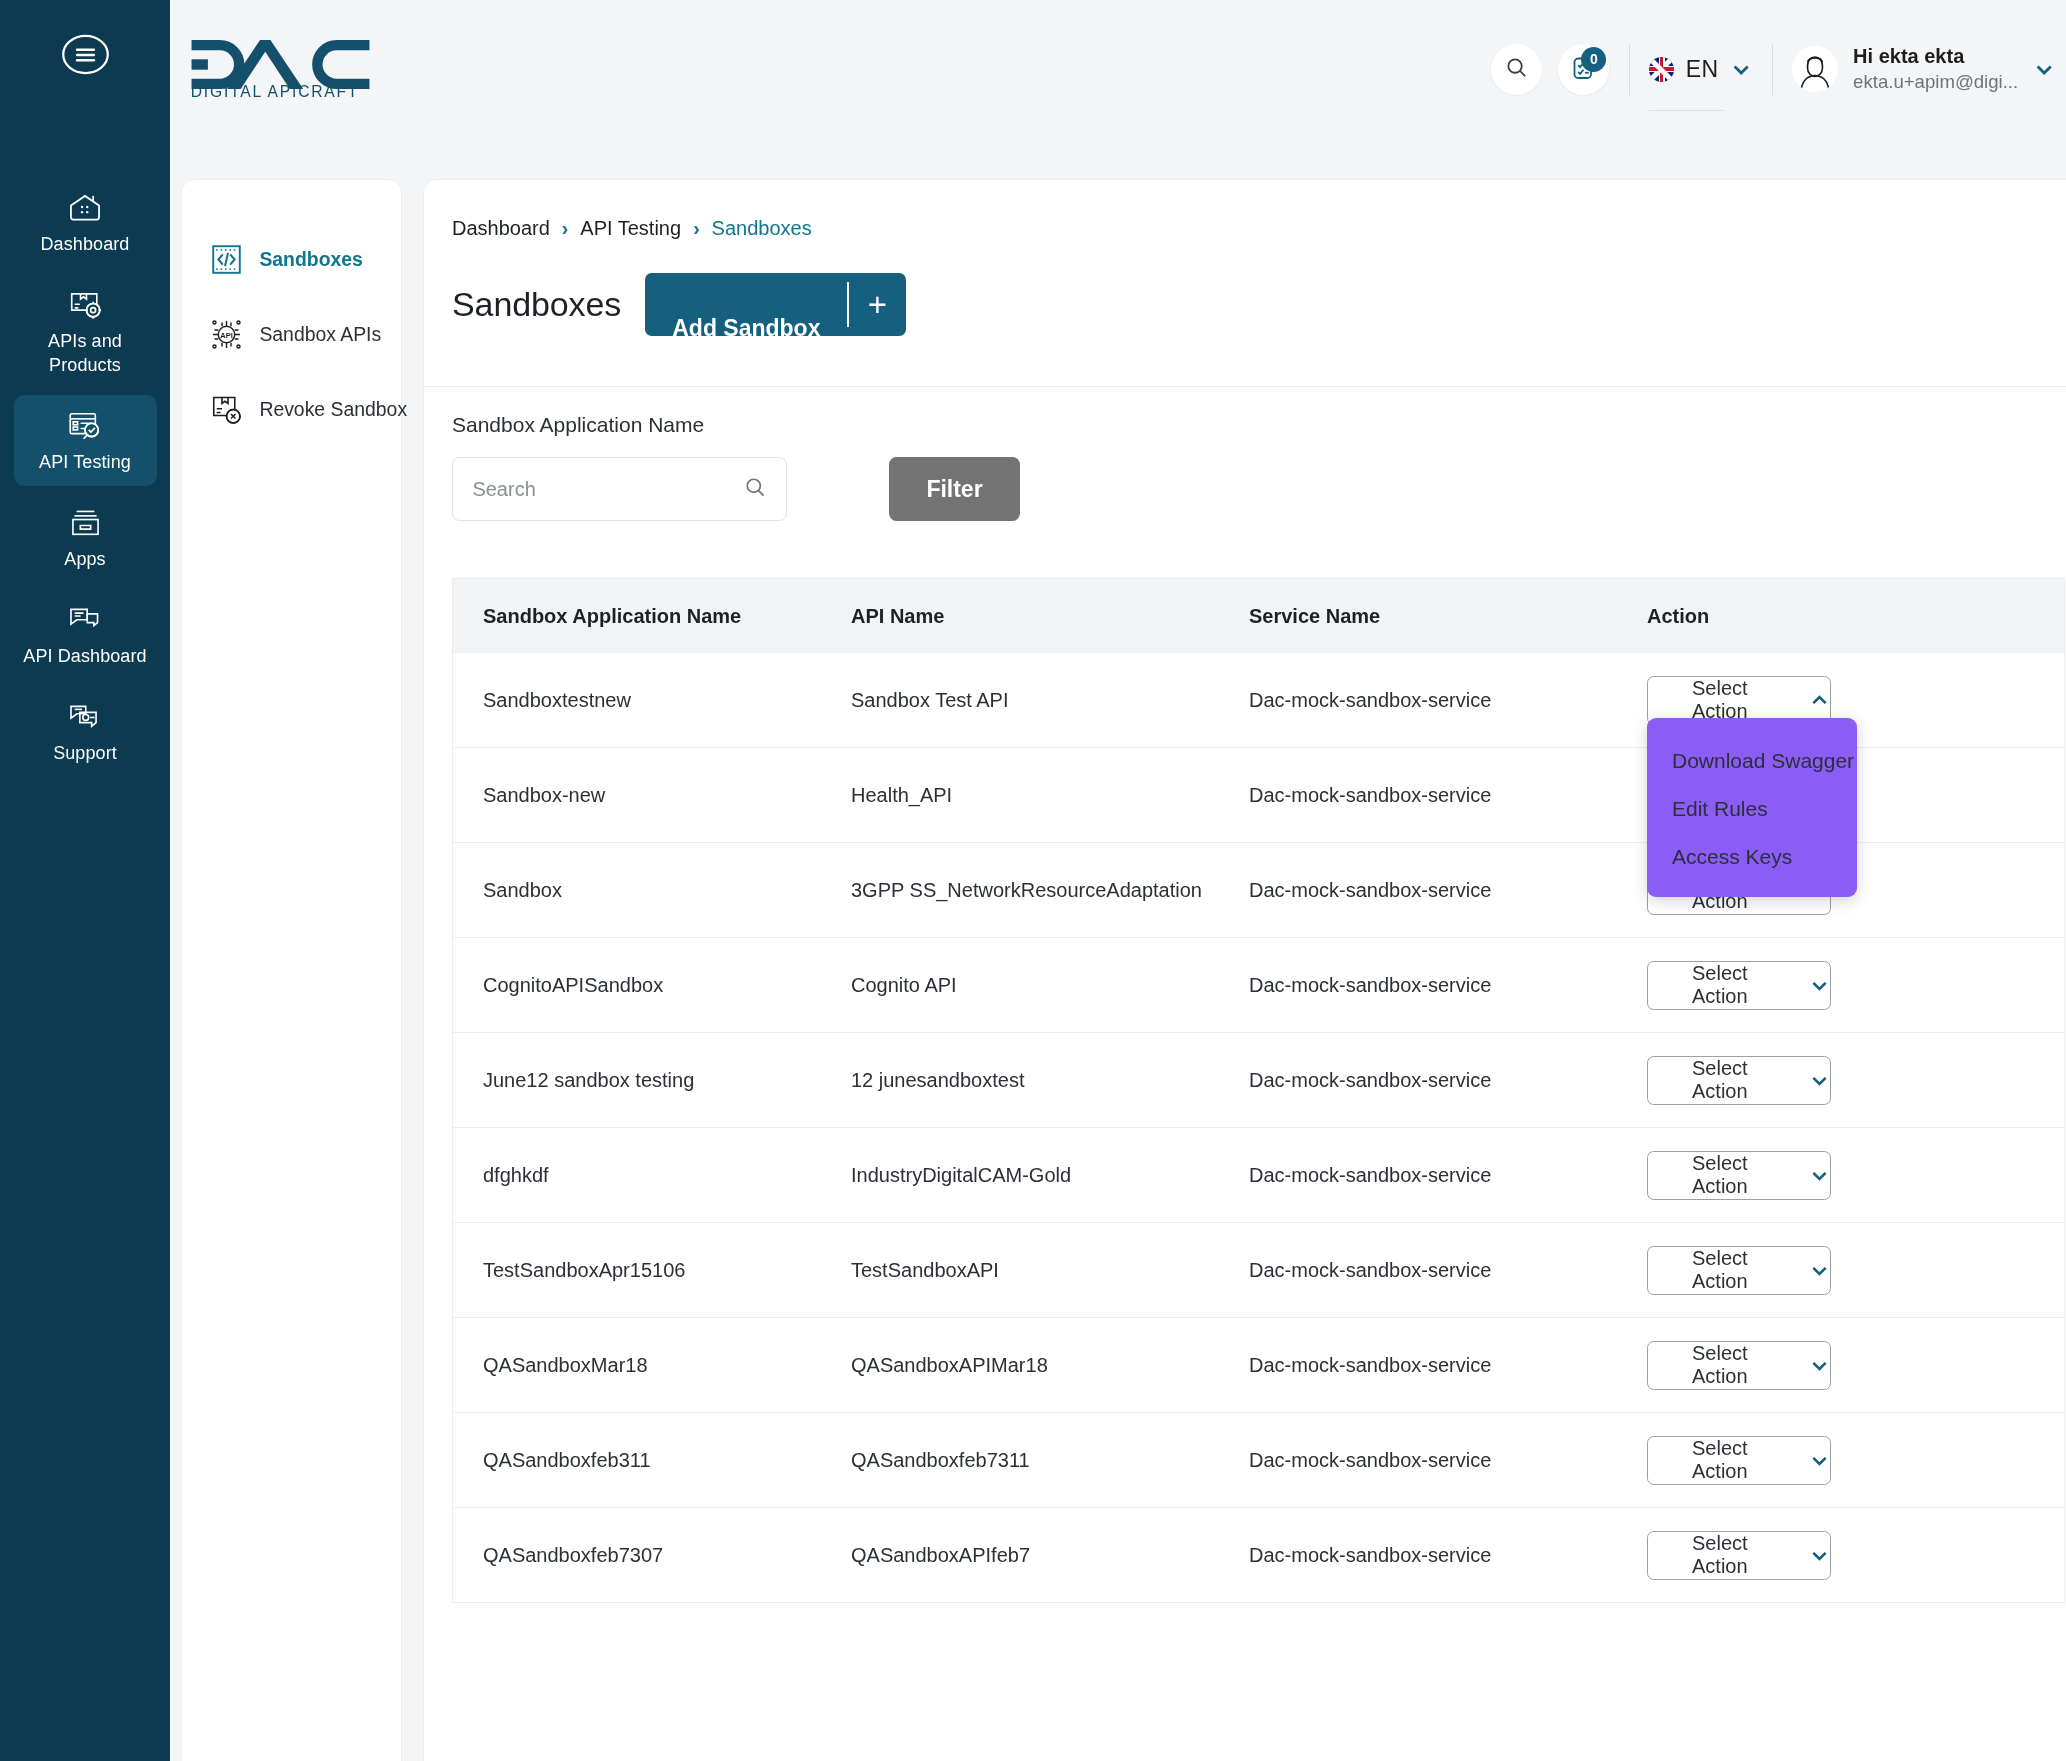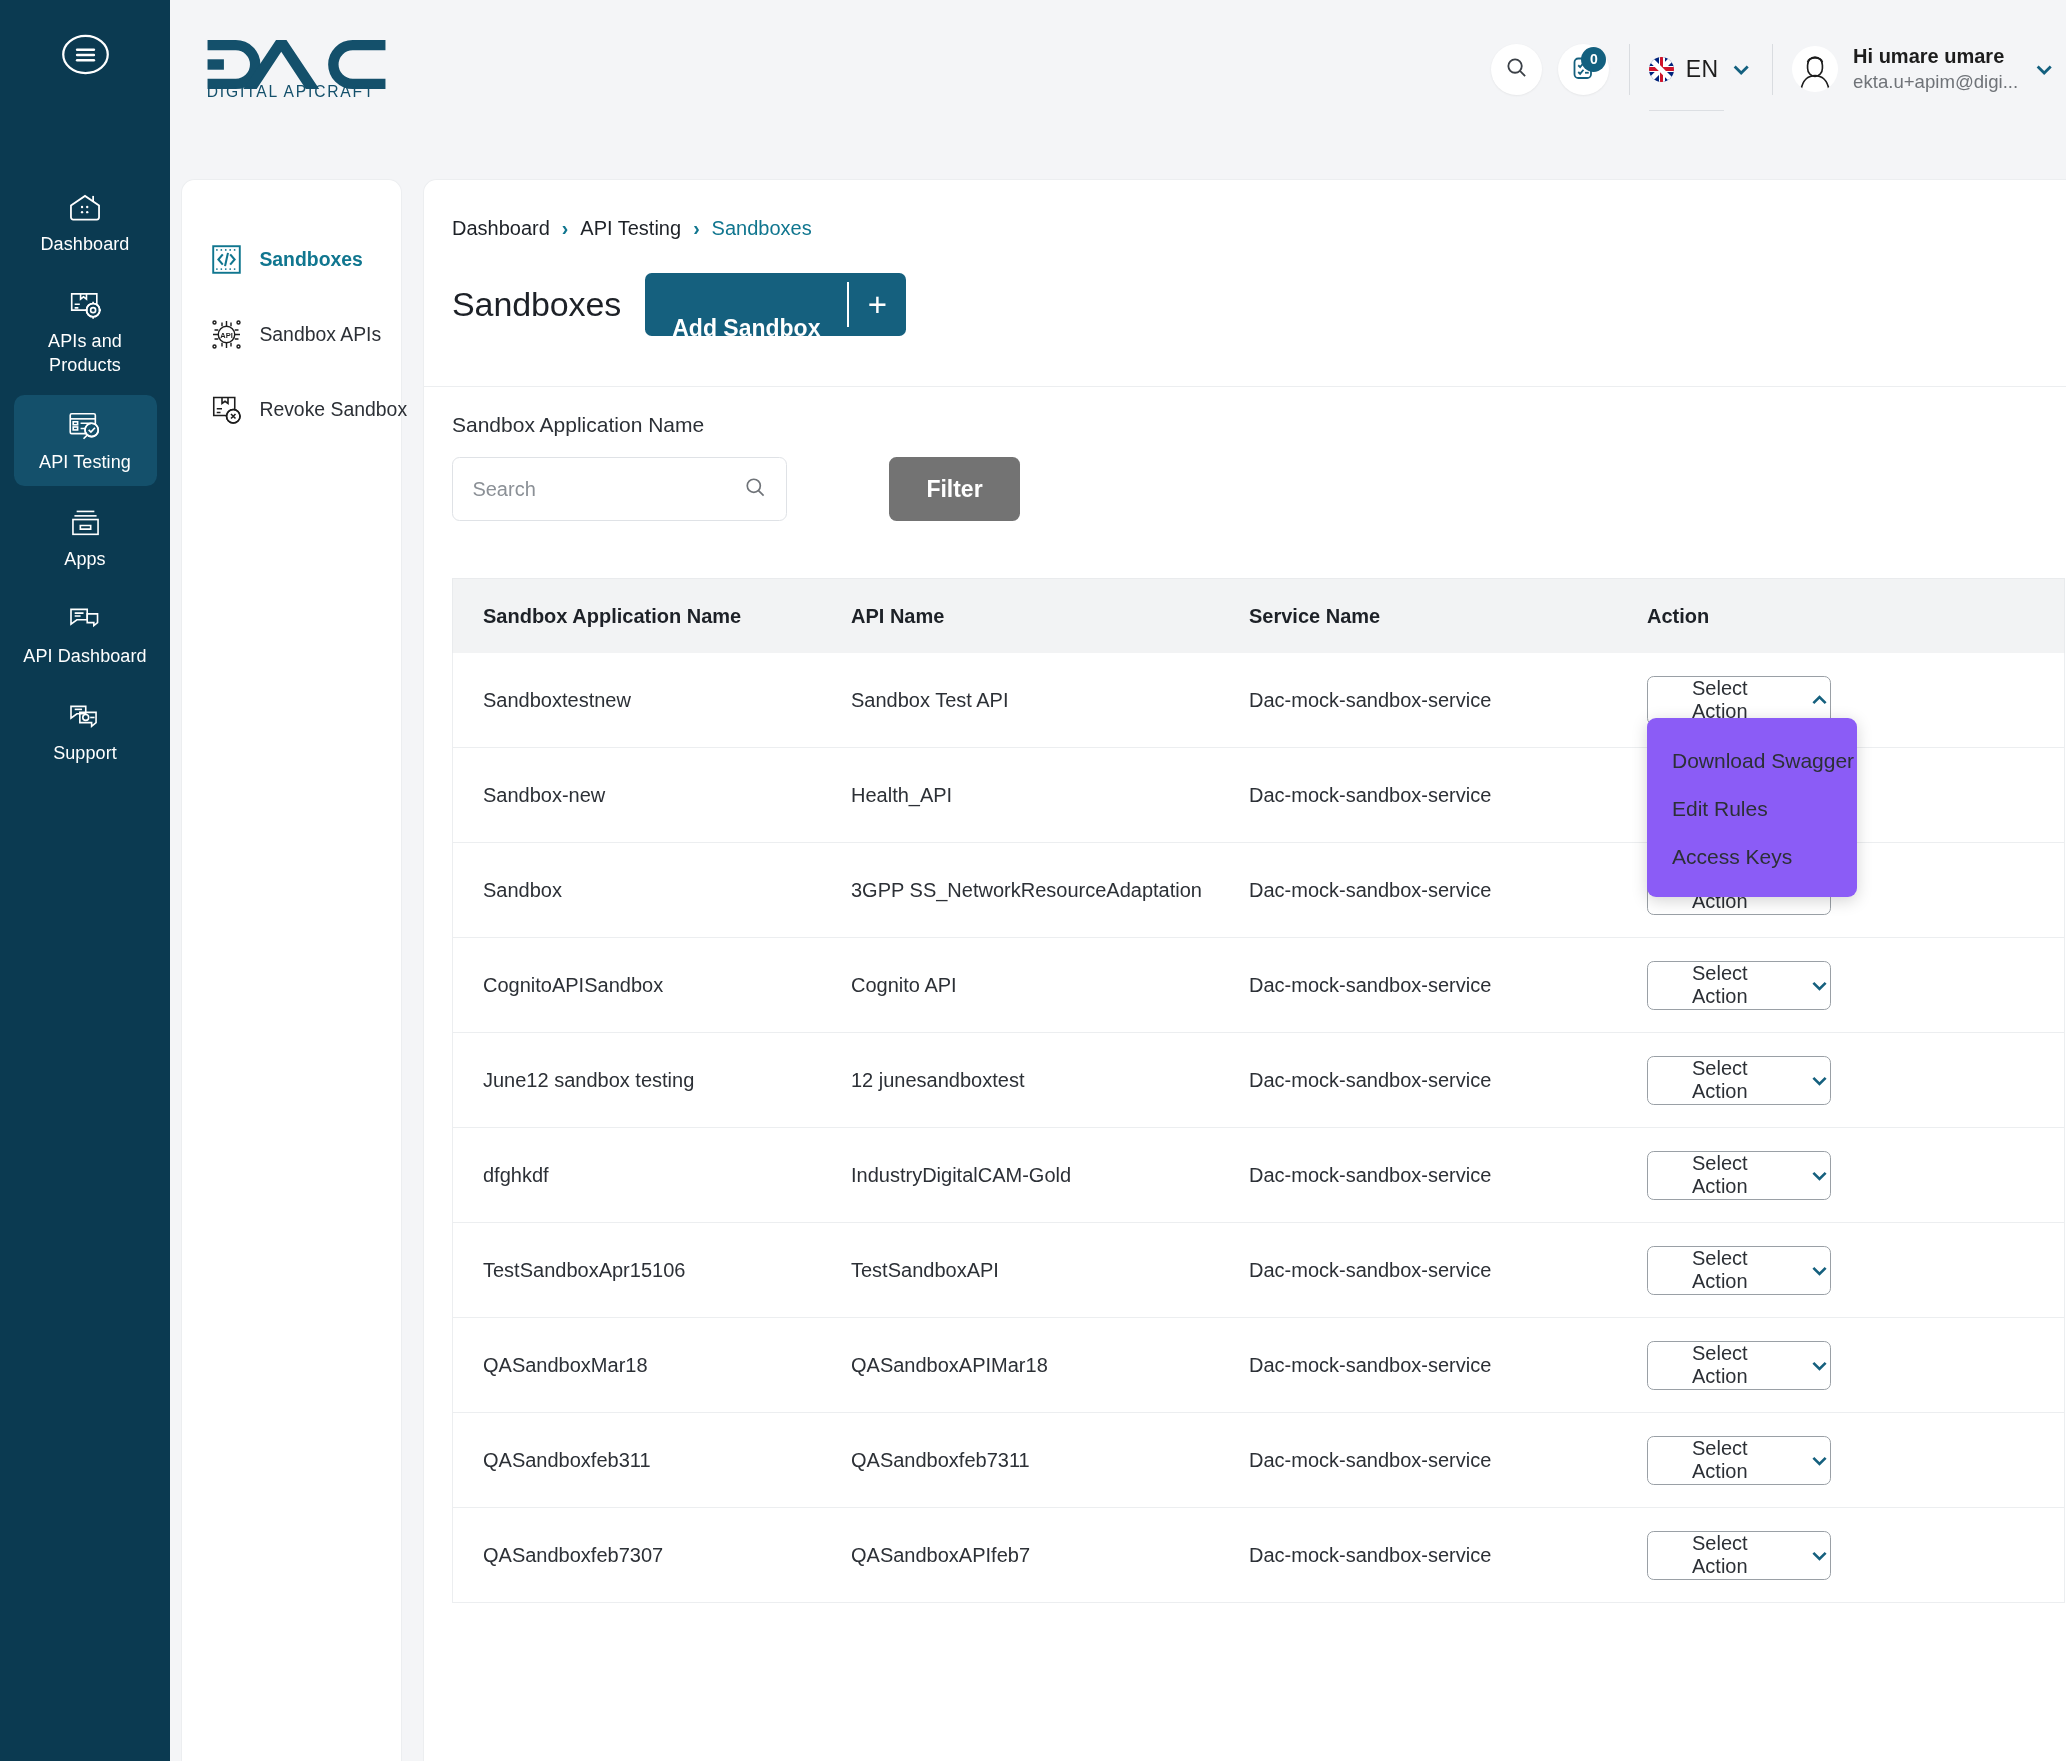--- a/index.html
+++ b/index.html
@@ -33,21 +33,21 @@
     color: #ffffff; font-size: 18px; line-height: 1.38; text-align: center;
     letter-spacing: 0.1px;
   }
 
   
   .topbar {
     position: absolute; left: 170px; top: 0;
     width: 1896px; height: 138px;
     background: #f4f5f7;
   }
-  .brand { position: absolute; left: 18.6px; top: 31px; margin-left: 16px; }
+  .brand { position: absolute; left: 18.6px; top: 31px; }
   .brand svg { display: block; }
 
   .hdr-right {
     position: absolute; right: 10.4px; top: 0; height: 138px;
     display: flex; align-items: center; gap: 0;
   }
   .circ-btn {
     width: 51px; height: 51px; border-radius: 50%;
     background: #ffffff; display: flex; align-items: center; justify-content: center;
     cursor: pointer; position: relative; box-shadow: 0 0.7px 2.2px rgba(0,0,0,.07);
@@ -353,21 +353,21 @@
 
     <div class="user">
       <span class="avatar">
         <svg width="46" height="46" viewBox="0 0 62 62" fill="none" stroke="#1d1d1d" stroke-width="2.2">
           <path d="M21 26 a10 11 0 0 1 20 0 v4 a10 11 0 0 1-20 0 Z"></path>
           <path d="M21 22 c2-8 18-8 20 0"></path>
           <path d="M12 60 c2-14 10-20 19-20 s17 6 19 20"></path>
         </svg>
       </span>
       <span class="user-txt">
-        <span class="user-hi">Hi umare umare</span>
+        <span class="user-hi">Hi ekta ekta</span>
         <span class="user-mail">ekta.u+apim@digi...</span>
       </span>
       <span class="chev">
         <svg width="22.4" height="22.4" viewBox="0 0 24 24" fill="none" stroke="#13607f" stroke-width="3">
             <path d="M5 9 l7 7 7-7"></path>
           </svg>
       </span>
     </div>
   </div>
 </div>

